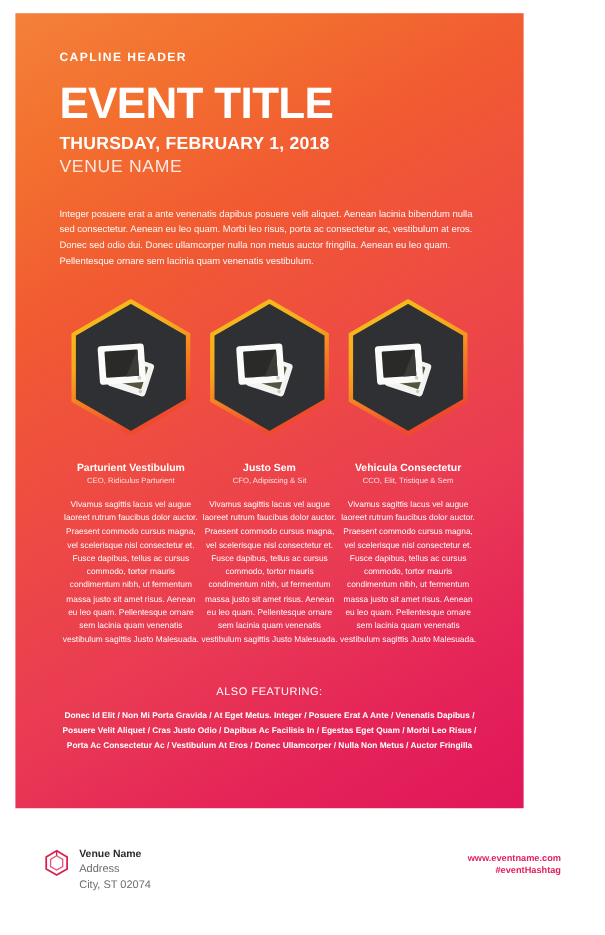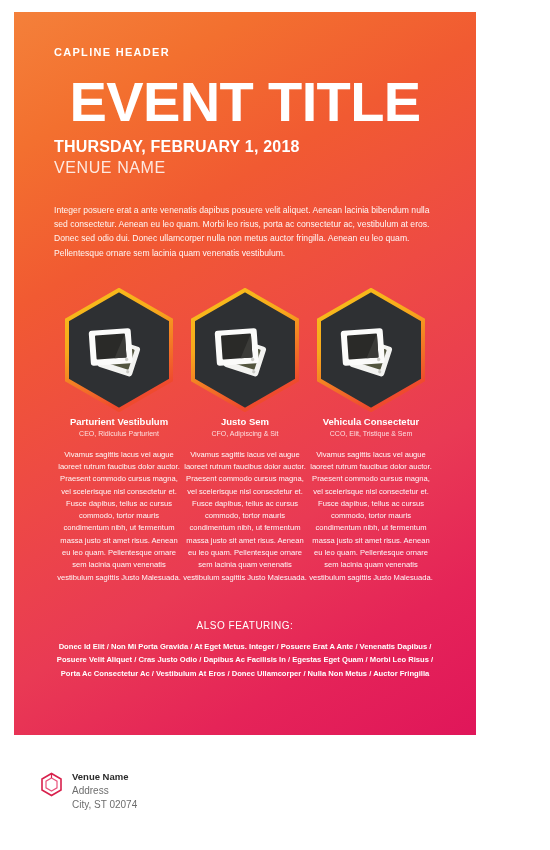--- a/index.html
+++ b/index.html
@@ -44,26 +44,25 @@
   }
   .capline {
     color: #ffffff;
     font-size: 11px;
     font-weight: bold;
     letter-spacing: 1.3px;
     margin: 0 0 12px 0;
   }
   .event-title {
     color: #ffffff;
-    font-size: 56px;
+    font-size: 40px;
     font-weight: bold;
     letter-spacing: -0.6px;
     line-height: 1;
     margin: 16px 0 8px 0;
-    text-align: center;
   }
   .event-date {
     color: #ffffff;
     font-size: 16px;
     font-weight: bold;
     letter-spacing: 0.2px;
     margin: 0 0 3px 0;
   }
   .venue-line {
     color: rgba(255,255,255,0.85);
@@ -99,21 +98,21 @@
     height: 124px;
   }
   .hex-wrap svg {
     display: block;
   }
 
   
   .cols {
     display: flex;
     justify-content: space-between;
-    margin: 4px 42px 0 42px;
+    margin: 24px 42px 0 42px;
   }
   .col {
     width: 128px;
   }
   .col-name {
     color: #ffffff;
     font-size: 9.5px;
     font-weight: bold;
     text-align: center;
     margin: 0 0 3px 0;
@@ -336,15 +335,19 @@
           <polygon points="11.5,6 17,9.2 17,15.8 11.5,19 6,15.8 6,9.2" fill="none" stroke="#e8537c" stroke-width="1.2"></polygon>
           <line x1="11.5" y1="1.5" x2="11.5" y2="6" stroke="#d8204c" stroke-width="1.2"></line>
         </svg>
       </div>
       <div>
         <div class="footer-venue">Venue Name</div>
         <div class="footer-addr">Address</div>
         <div class="footer-addr">City, ST 02074</div>
       </div>
     </div>
+    <div class="footer-right">
+      <div class="footer-web">www.eventname.com</div>
+      <div class="footer-hash">#eventHashtag</div>
+    </div>
   </div>
 
 </div>
 
 </body></html>

